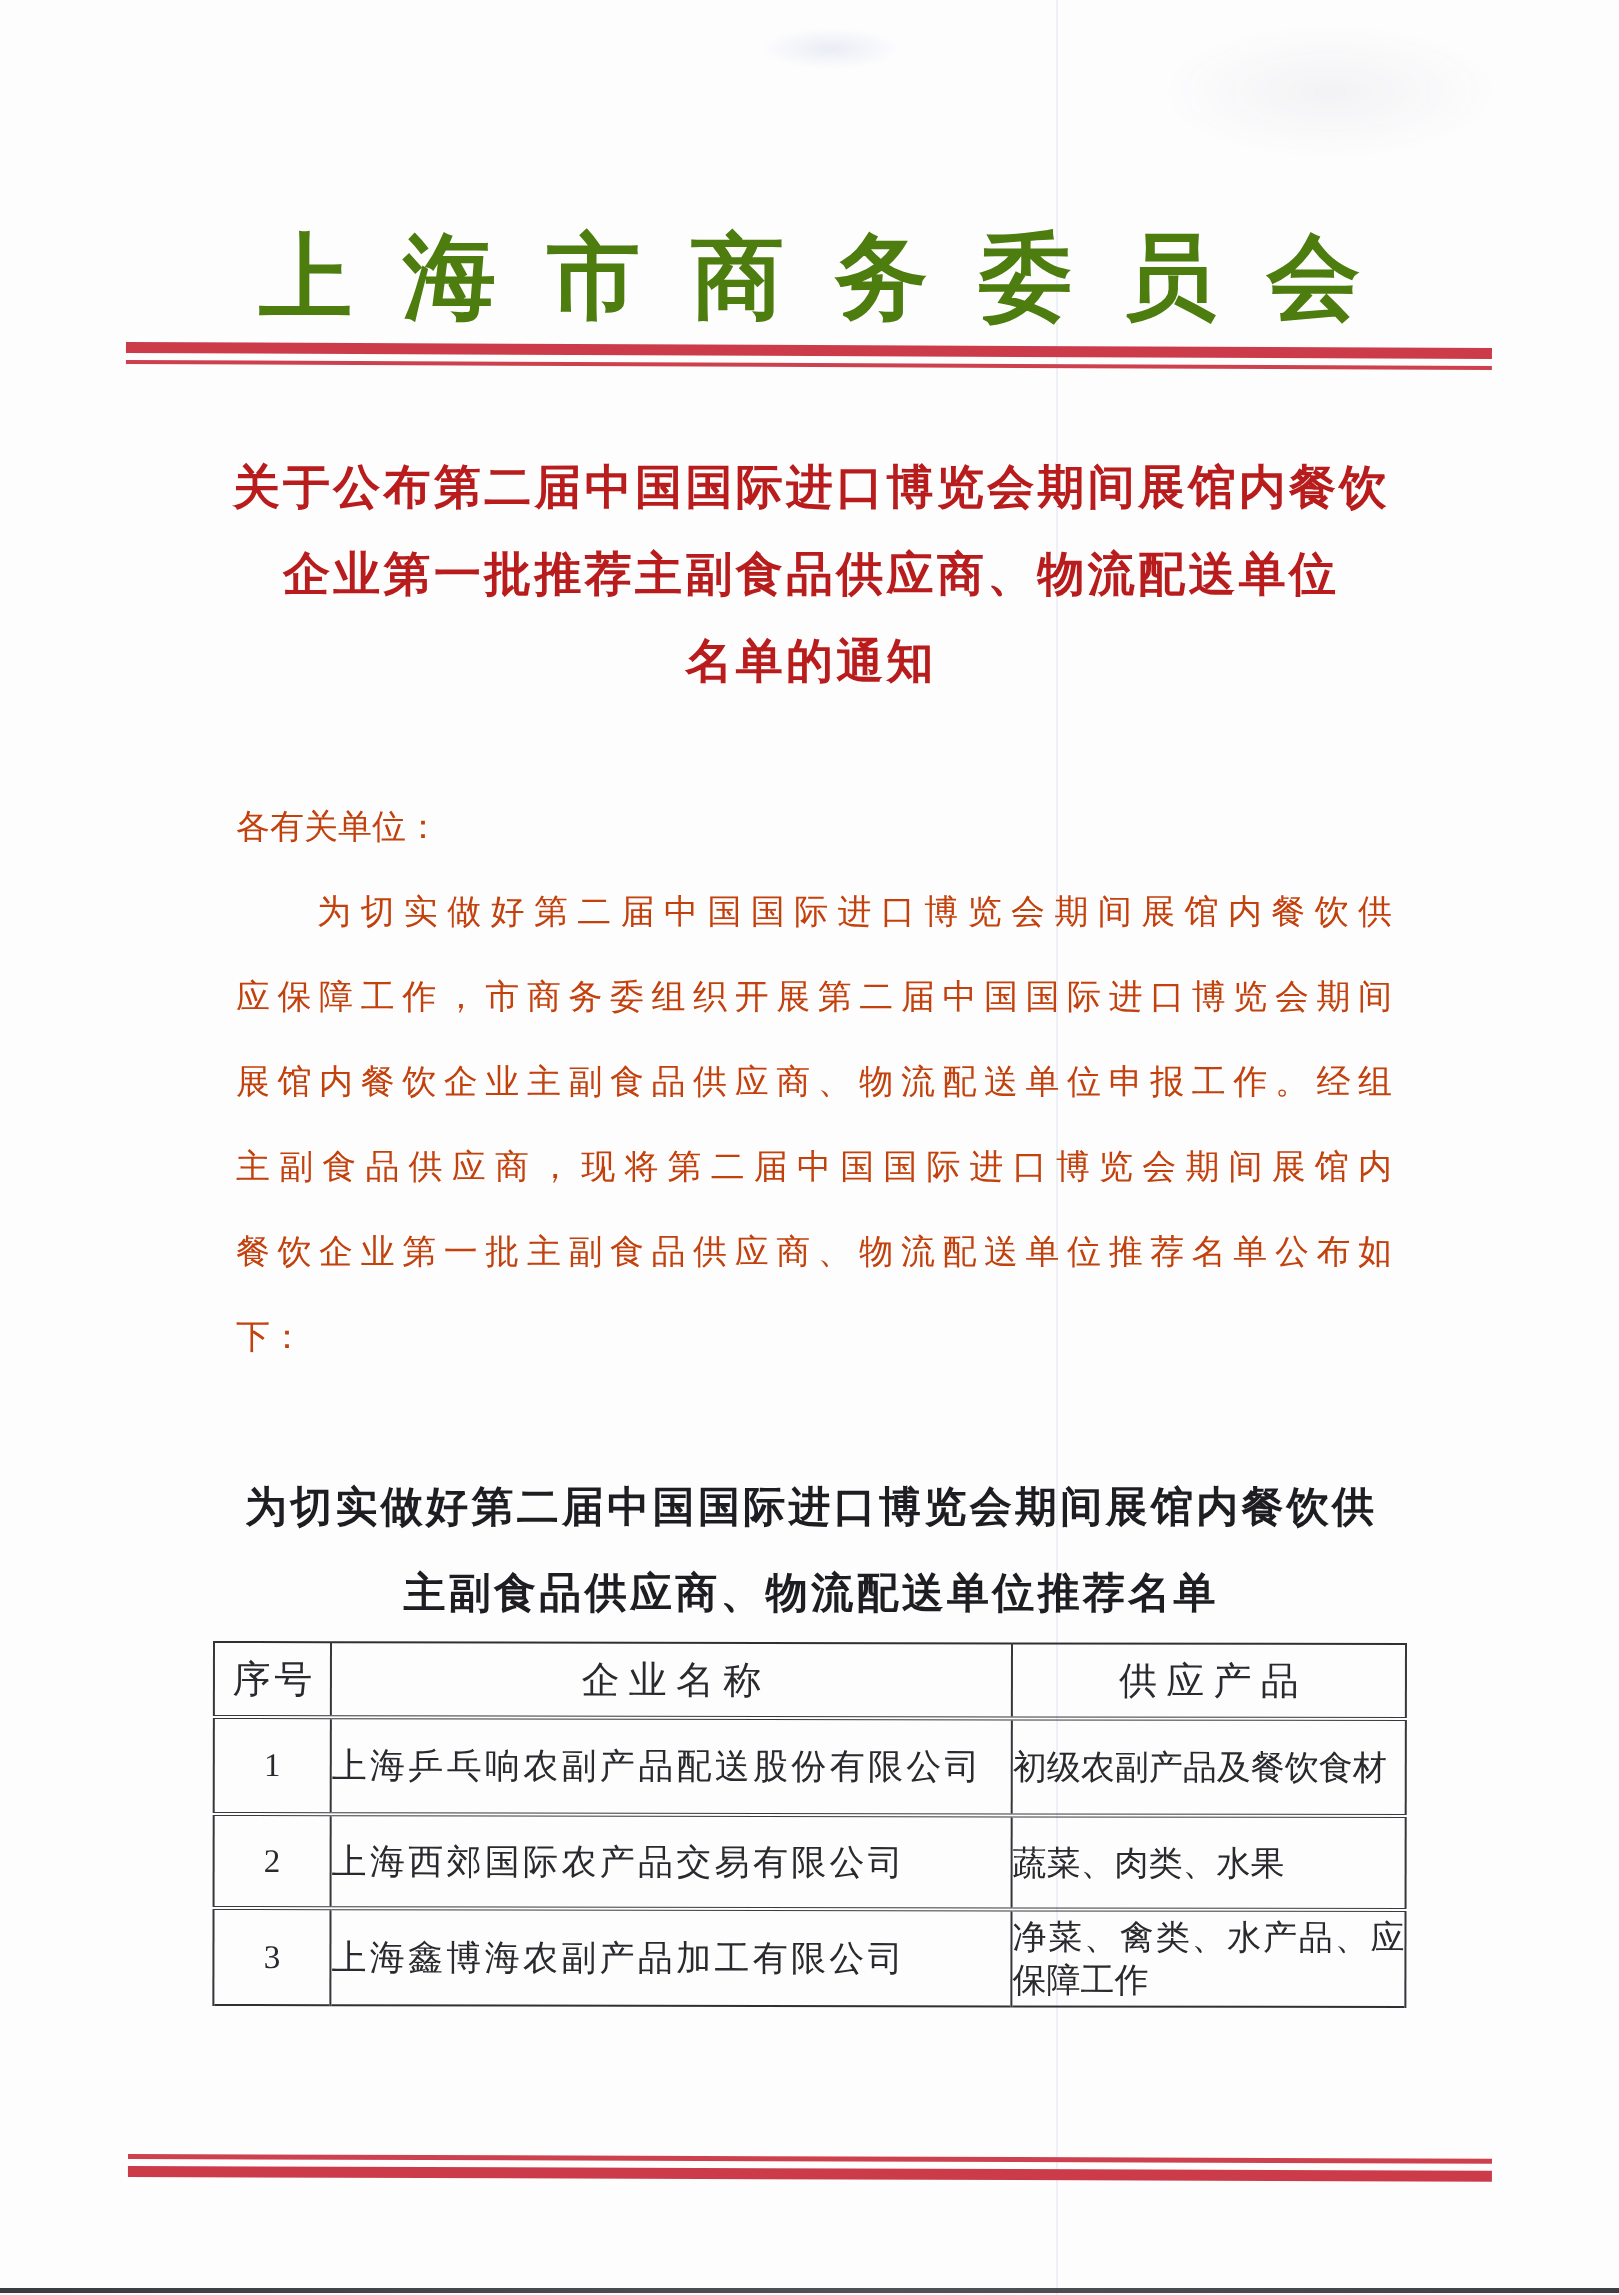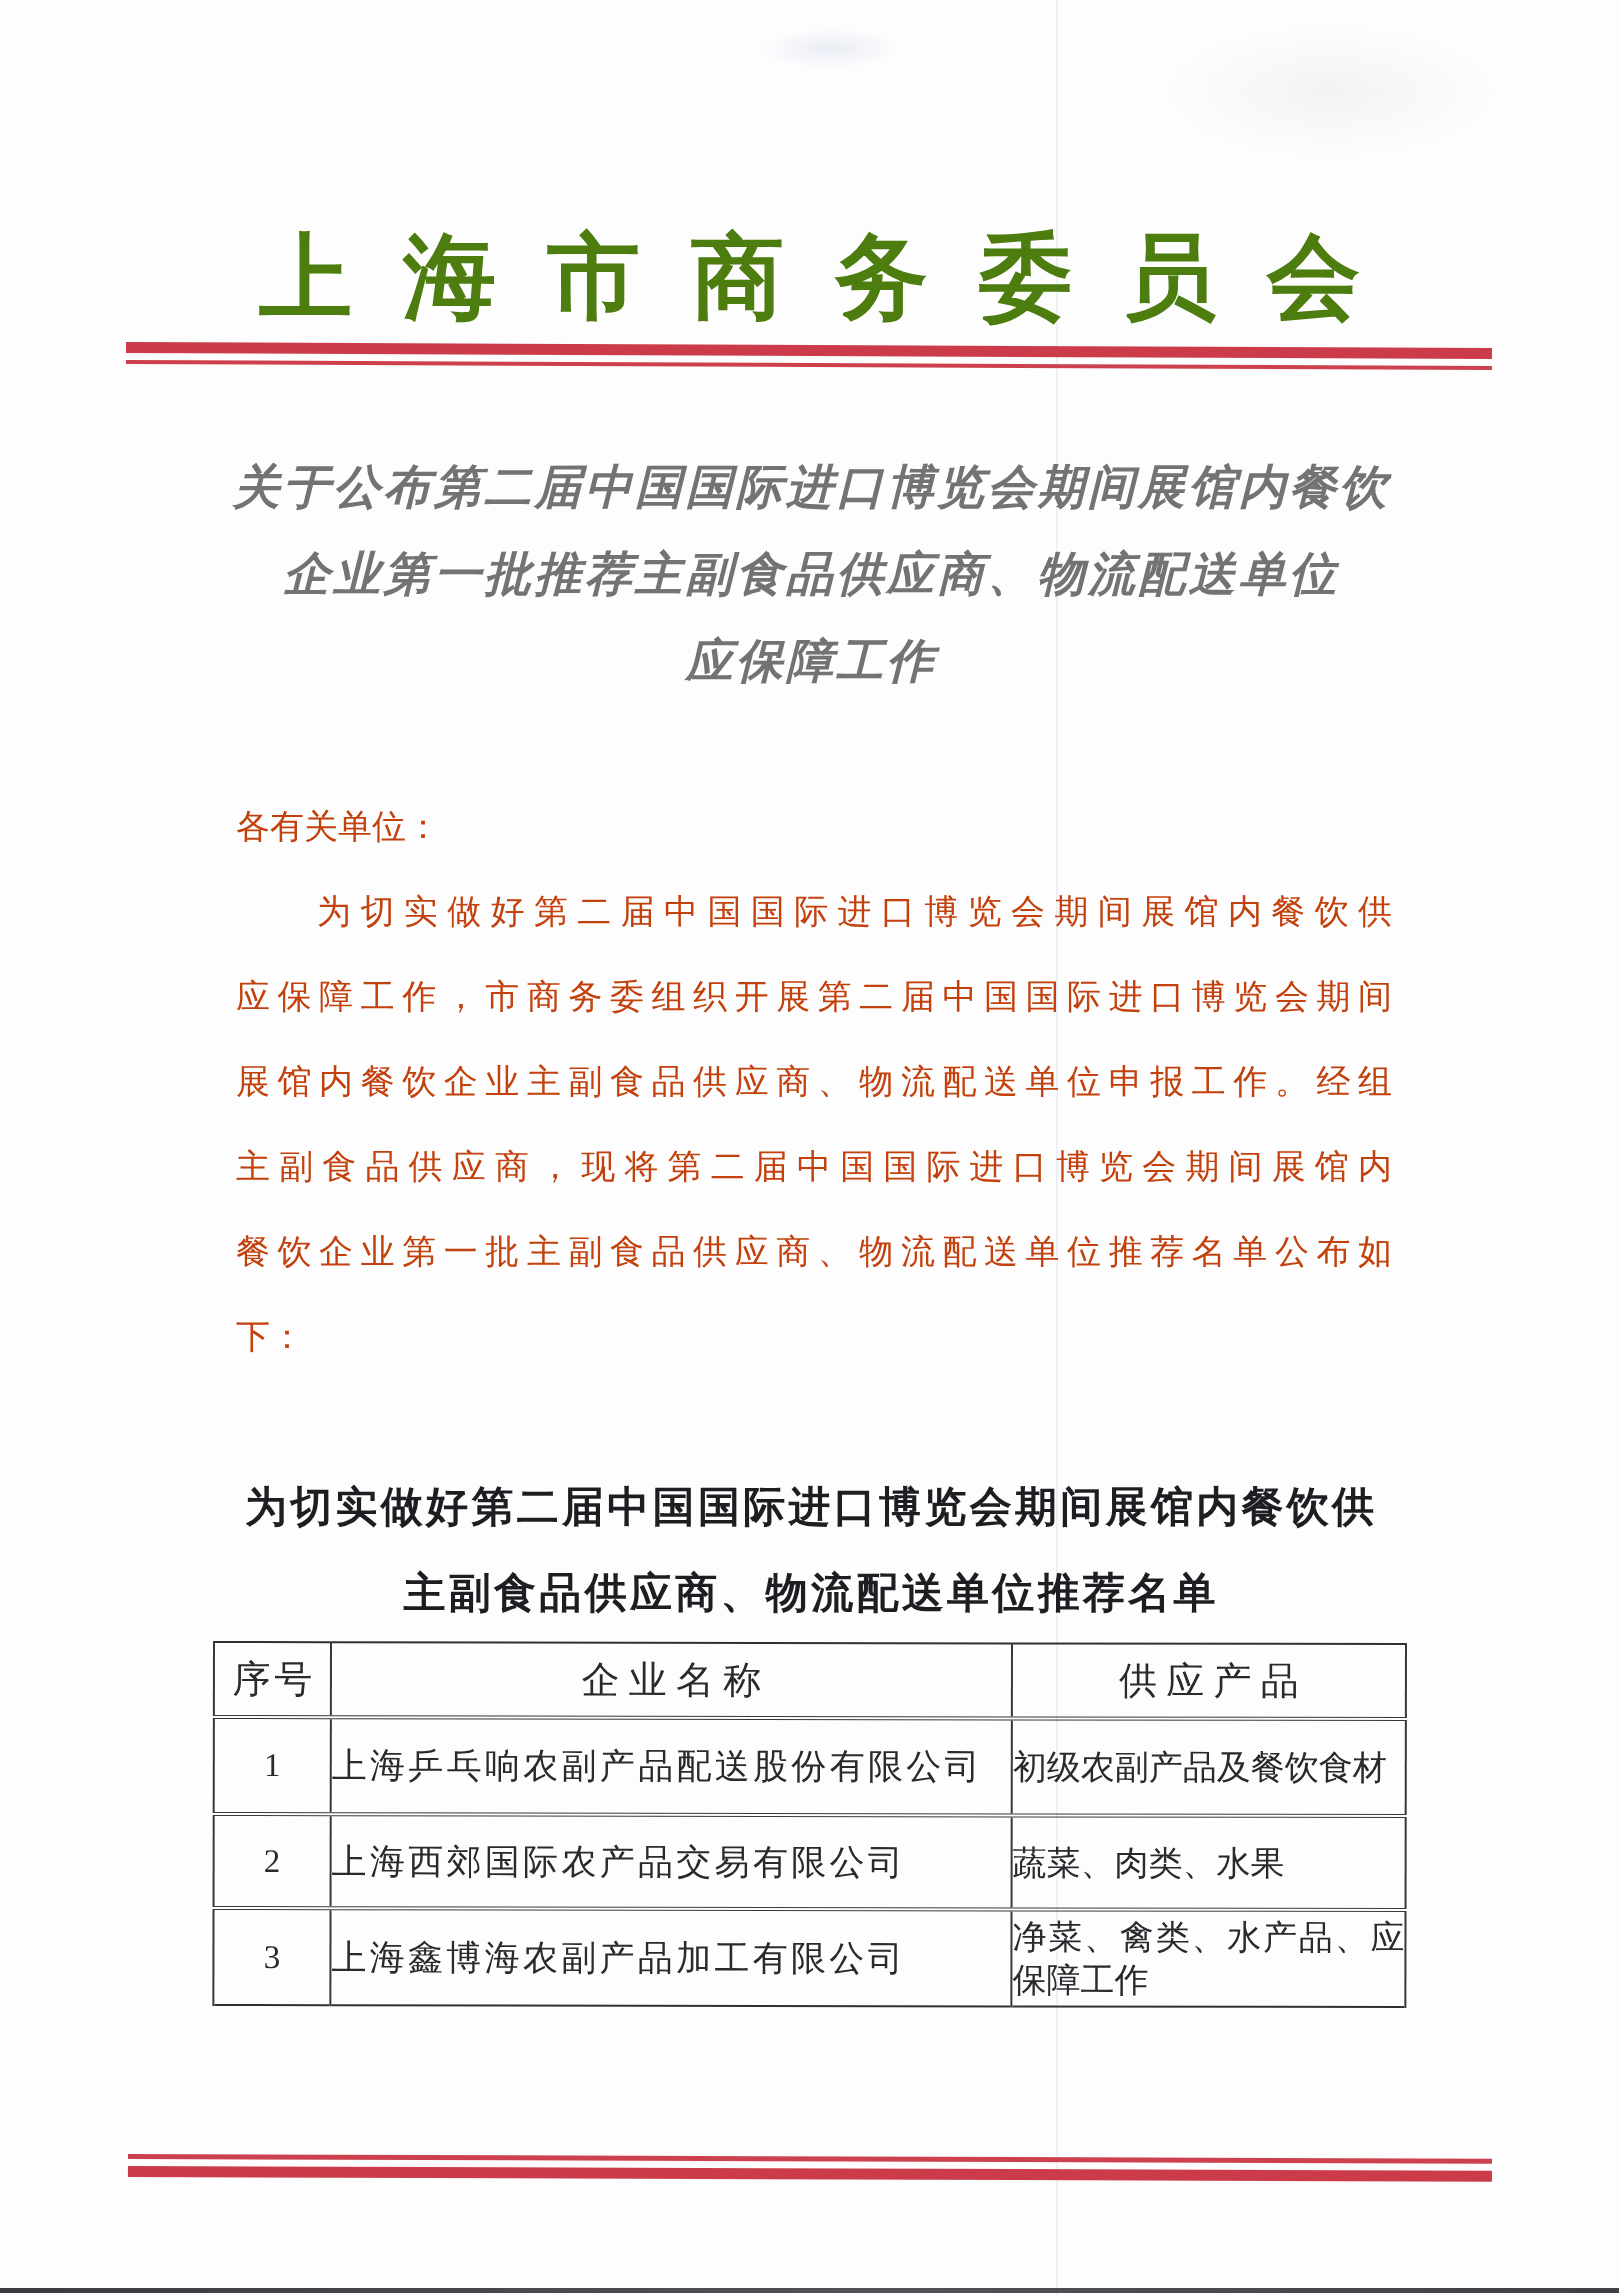--- a/index.html
+++ b/index.html
@@ -74,22 +74,21 @@
   
   .doc-title {
     position: absolute;
     left: 0; top: 444px; width: 100%;
     text-align: center;
     font-weight: bold;
     font-size: 47px;
     line-height: 87px;
     letter-spacing: 3.3px;
     text-indent: 3.3px;
-    color: #737373;
-    font-style: italic;
+    color: #b91c1c;
   }
 
   
   .body-text {
     position: absolute;
     left: 236px; top: 784px; width: 1156px;
     font-size: 34px;
     line-height: 85px;
     color: #c2410c;
   }
@@ -183,21 +182,21 @@
 
   <div class="rule-top">
     <div class="bar-thick"></div>
     <div class="bar-gap-a"></div>
     <div class="bar-thin"></div>
   </div>
 
   <div class="doc-title">
     <div>关于公布第二届中国国际进口博览会期间展馆内餐饮</div>
     <div>企业第一批推荐主副食品供应商、物流配送单位</div>
-    <div>应保障工作</div>
+    <div>名单的通知</div>
   </div>
 
   <div class="body-text">
     <div class="body-line">各有关单位：</div>
     <div class="body-line fill indent2">为切实做好第二届中国国际进口博览会期间展馆内餐饮供</div>
     <div class="body-line fill">应保障工作，市商务委组织开展第二届中国国际进口博览会期间</div>
     <div class="body-line fill">展馆内餐饮企业主副食品供应商、物流配送单位申报工作。经组</div>
     <div class="body-line fill">主副食品供应商，现将第二届中国国际进口博览会期间展馆内</div>
     <div class="body-line fill">餐饮企业第一批主副食品供应商、物流配送单位推荐名单公布如</div>
     <div class="body-line">下：</div>

